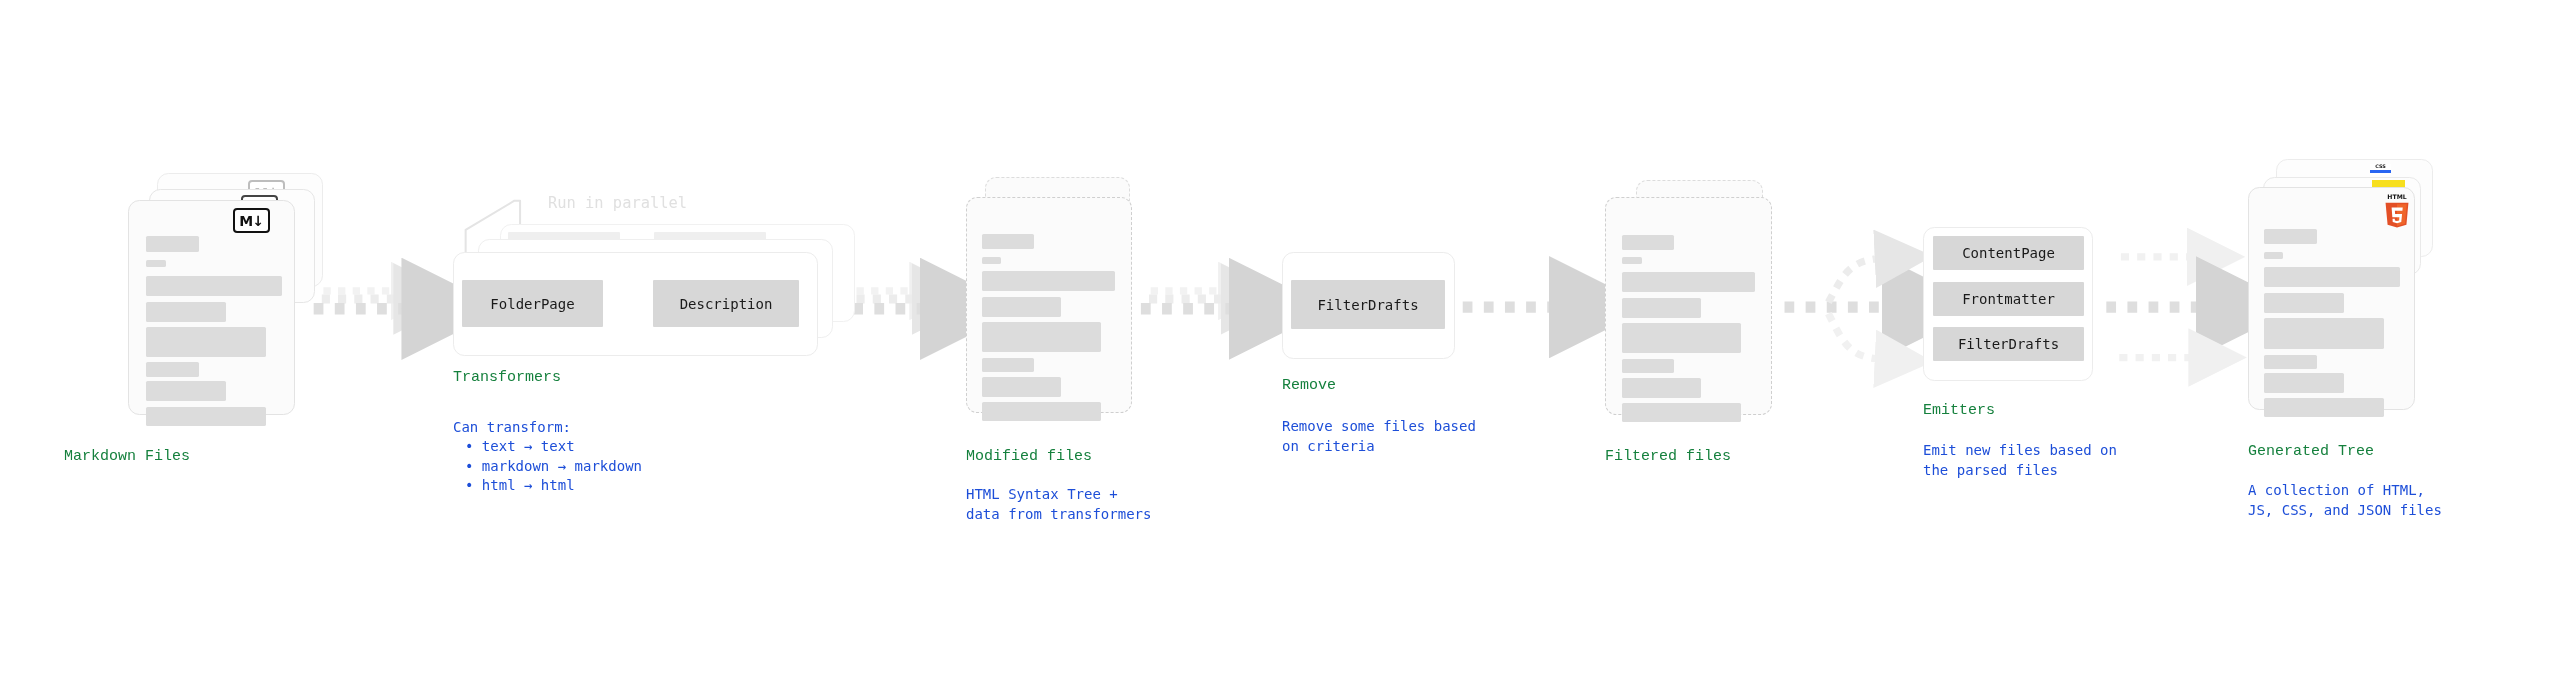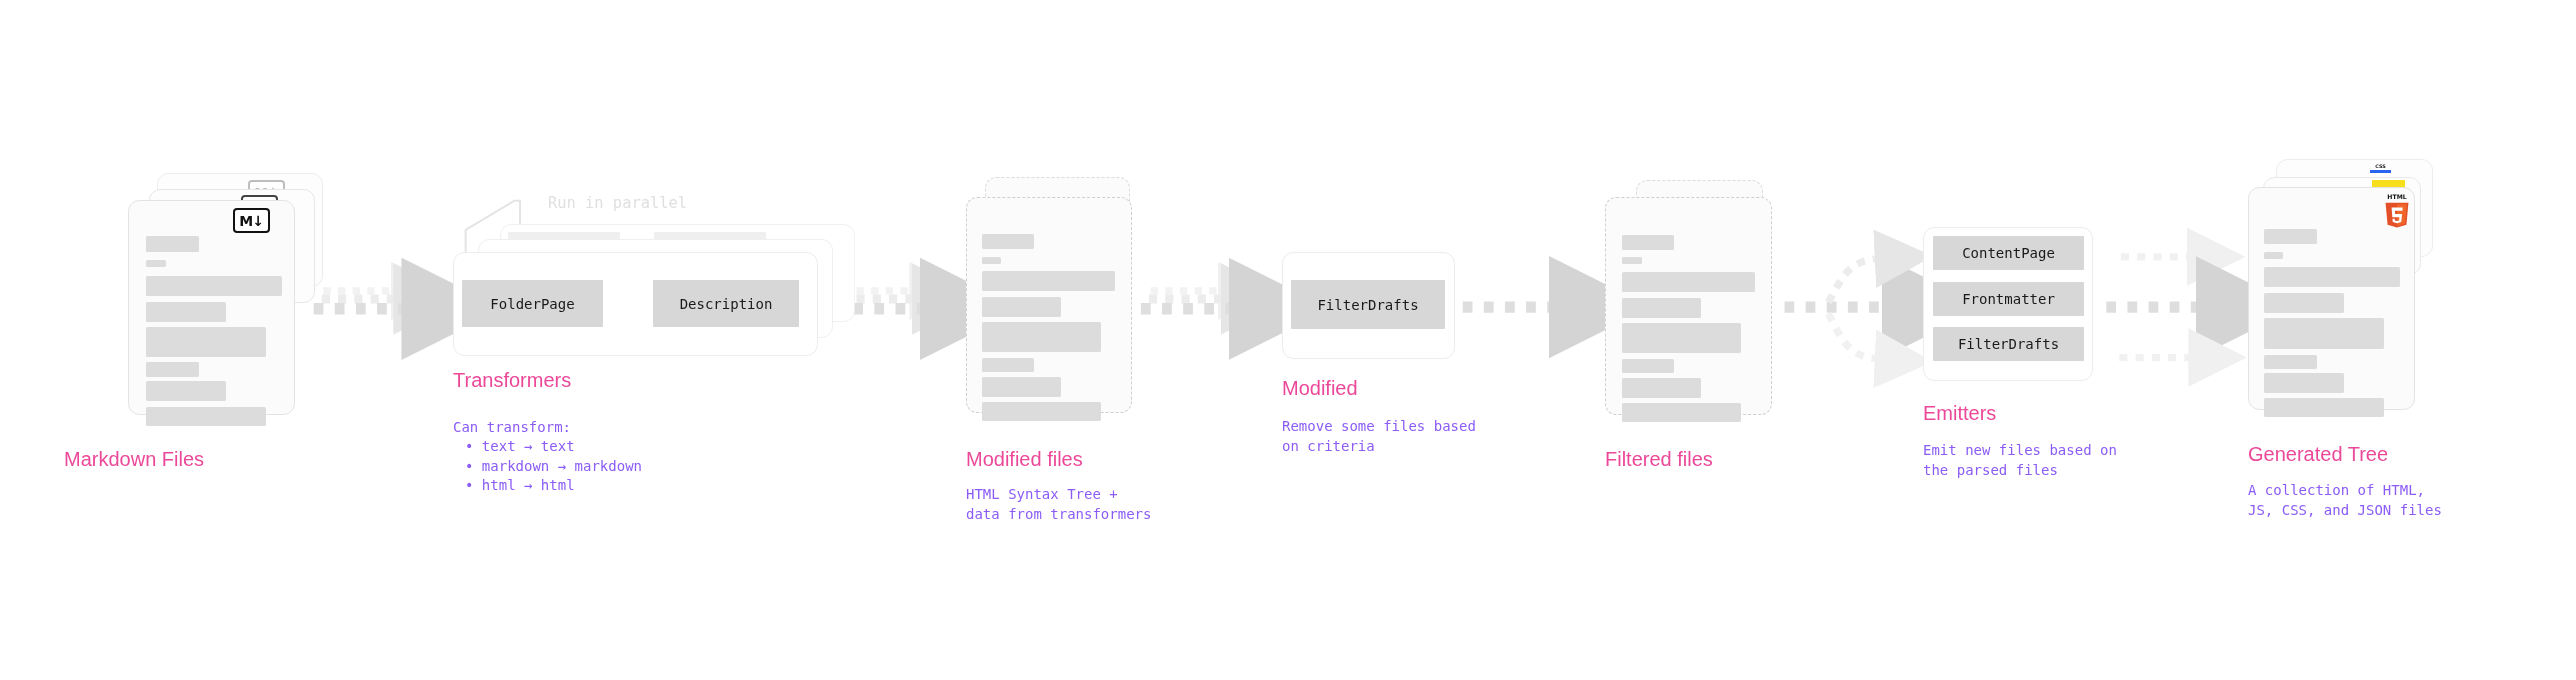--- a/index.html
+++ b/index.html
@@ -71,32 +71,32 @@
   .css-badge .bar { width: 21px; height: 3.3px; background: #2965f1; }
   .js-badge {
     position: absolute;
     width: 32.5px; height: 14.6px;
     background: #f7df1e;
   }
 
   
   .title {
     position: absolute;
-    font-family: Liberation Sans, sans-serif;
-    font-size: 20px;
-    color: #ec4899;
+    font-family: Liberation Mono, monospace;
+    font-size: 15px;
+    color: #15803d;
     white-space: nowrap;
     letter-spacing: 0px;
   }
   .sub {
     position: absolute;
     font-family: "DejaVu Sans Mono", "Liberation Mono", monospace;
     font-size: 14px;
     line-height: 19.5px;
-    color: #8b5cf6;
+    color: #1d4ed8;
     white-space: pre;
   }
   .faint-label {
     position: absolute;
     font-family: "DejaVu Sans Mono", "Liberation Mono", monospace;
     font-size: 15.4px;
     color: #e0e0e0;
     white-space: nowrap;
   }
 
@@ -259,21 +259,21 @@
 
     <div class="title" style="left:966px; top:448px;">Modified files</div>
     <div class="sub" style="left:966px; top:485px;">HTML Syntax Tree +
 data from transformers</div>
   </div>
 
   <div class="stage">
     <div class="panel" style="left:1282px; top:252px; width:173px; height:107px; border-color:#ececec;"></div>
     <div class="chip l0" style="left:1291px; top:280px; width:154px; height:49px;">FilterDrafts</div>
 
-    <div class="title" style="left:1282px; top:377px;">Modified</div>
+    <div class="title" style="left:1282px; top:377px;">Remove</div>
     <div class="sub" style="left:1282px; top:417px;">Remove some files based
 on criteria</div>
   </div>
 
   <div class="stage">
     <div class="card dashed" style="left:1636px; top:180px; width:127px; height:89px; border-color:#dcdcdc;"></div>
 
     <div class="card dashed" style="left:1605px; top:197px; width:167px; height:218px;">
       <div class="skel" style="left:16.3px; top:37px; width:52px;  height:14.6px;"></div>
       <div class="skel" style="left:16.3px; top:59px; width:19.5px;  height:6.5px;"></div>

